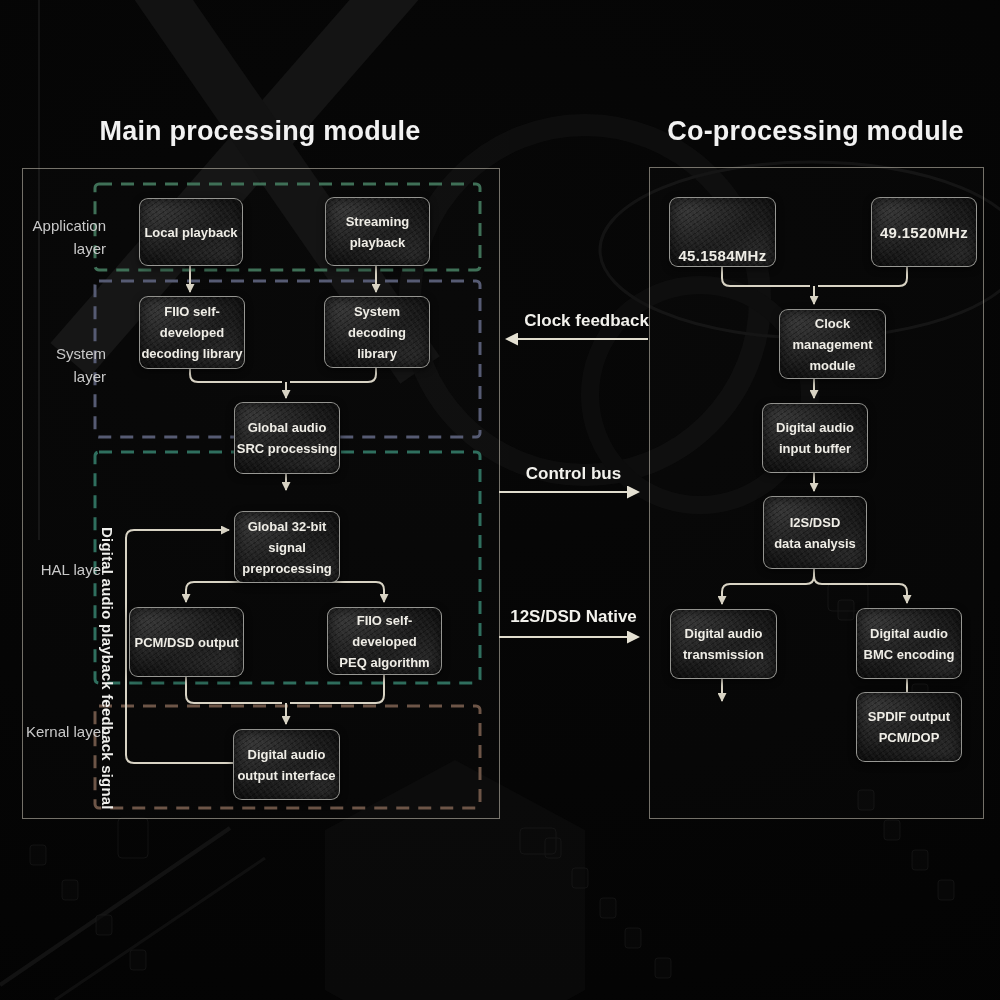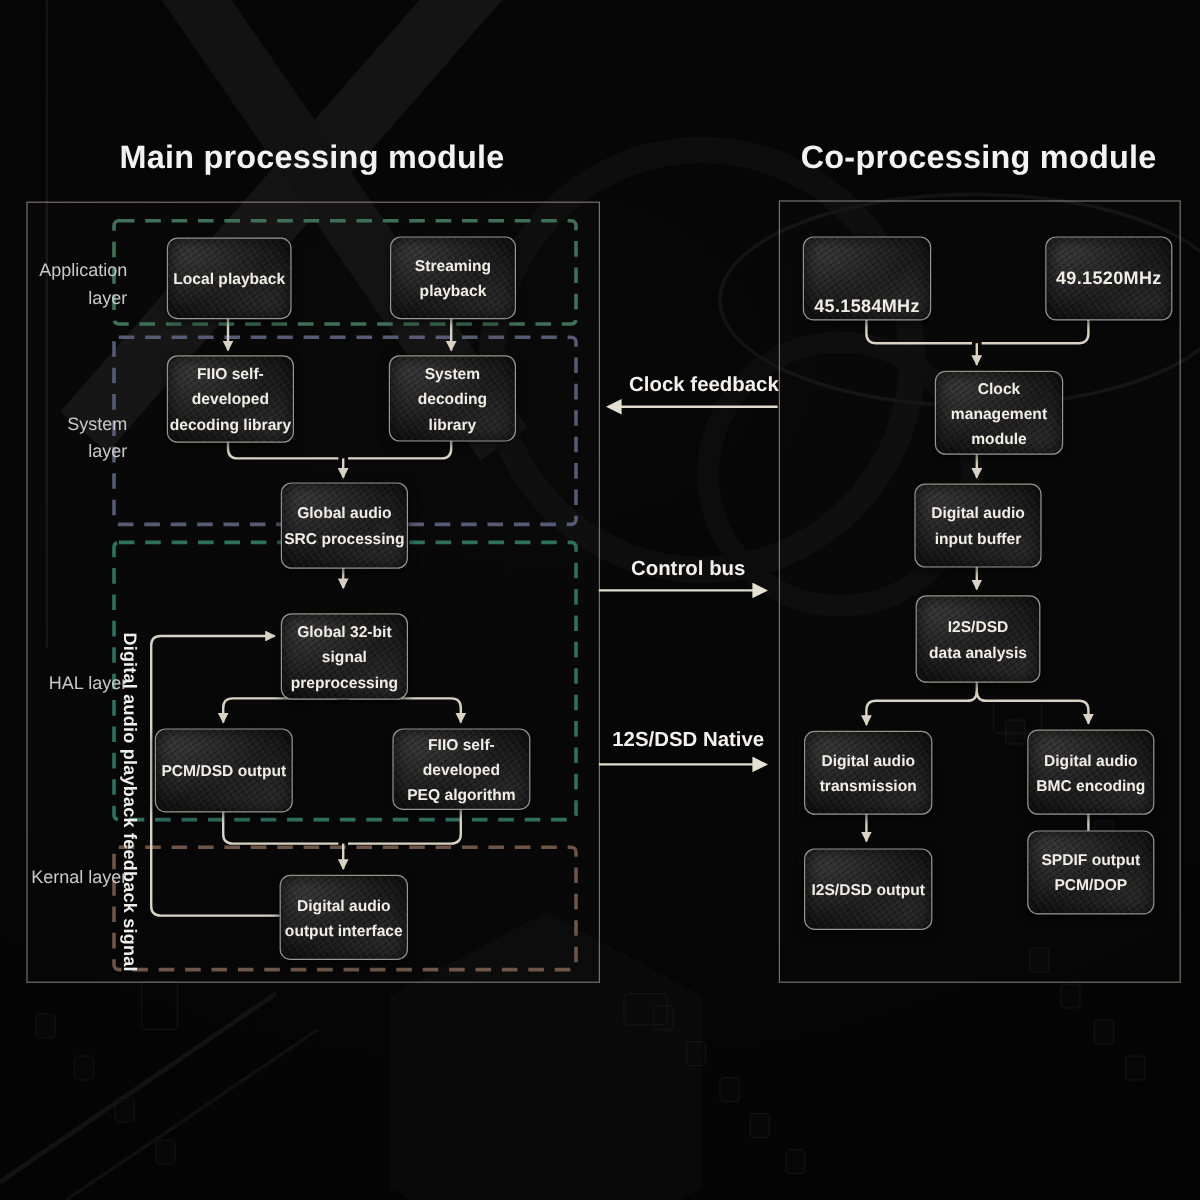--- a/index.html
+++ b/index.html
@@ -256,21 +256,18 @@
     <span>data analysis</span>
   </div>
   <div class="node" id="n-trans">
     <span>Digital audio</span>
     <span>transmission</span>
   </div>
   <div class="node" id="n-bmc">
     <span>Digital audio</span>
     <span>BMC encoding</span>
   </div>
-  <div class="node" id="n-i2so">
-    <span>I2S/DSD output</span>
-  </div>
   <div class="node" id="n-spdif">
     <span>SPDIF output</span>
     <span>PCM/DOP</span>
   </div>
 
 </div>
 
 </body></html>

